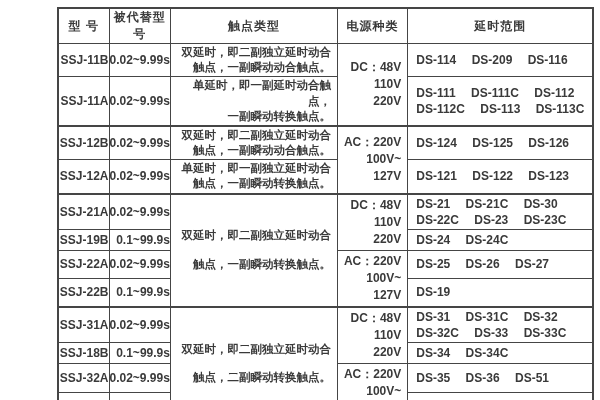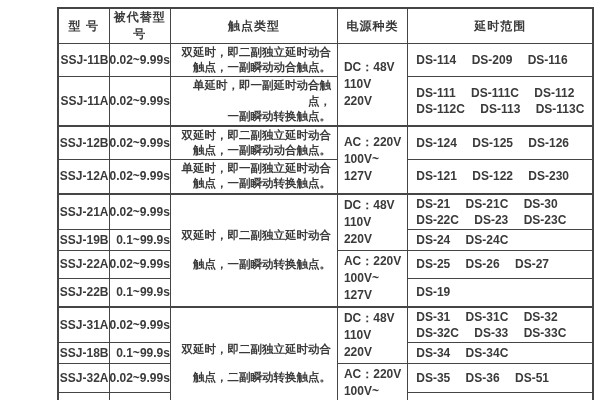--- a/index.html
+++ b/index.html
@@ -19,21 +19,21 @@
   td,th{
     border:1px solid var(--border);
     font-weight:700;font-size:12px;color:var(--text);
     vertical-align:middle;overflow:hidden;
   }
   th{font-size:12px;text-align:center;letter-spacing:1px;}
   tr.group-start>td{border-top-width:2px;}
   td.model,td.delay{text-align:right;white-space:nowrap;}
   td.contact{padding:1px 6px;font-size:11.5px;line-height:1.32;text-align:right;}
   td.contact.span .line+.line{margin-top:13px;}
-  td.power{padding:2px 6px;line-height:1.42;text-align:left;white-space:nowrap;}
+  td.power{padding:2px 6px;line-height:1.42;text-align:right;white-space:nowrap;}
   td.ds{padding:1px 8px;text-align:left;word-spacing:12px;line-height:1.35;white-space:nowrap;}
 </style>
 </head>
 <body>
 
 <table class="spec">
   <colgroup>
     <col style="width:51px">
       <col style="width:57px">
       <col style="width:167px">
@@ -98,21 +98,21 @@
   </tr>
 
   <tr style="height:27px">
     <td class="model">SSJ-12A</td>
     <td class="delay">0.02~9.99s</td>
     <td class="contact">
       <div class="line">单延时，即一副独立延时动合</div>
       <div class="line">触点，一副瞬动转换触点。</div>
     </td>
     <td class="ds">
-      <div>DS-121 DS-122 DS-230</div>
+      <div>DS-121 DS-122 DS-123</div>
     </td>
   </tr>
 
   <tr class="group-start" style="height:27px">
     <td class="model">SSJ-21A</td>
     <td class="delay">0.02~9.99s</td>
     <td class="contact span" rowspan="4">
       <div class="line">双延时，即二副独立延时动合</div>
       <div class="line">触点，一副瞬动转换触点。</div>
     </td>

